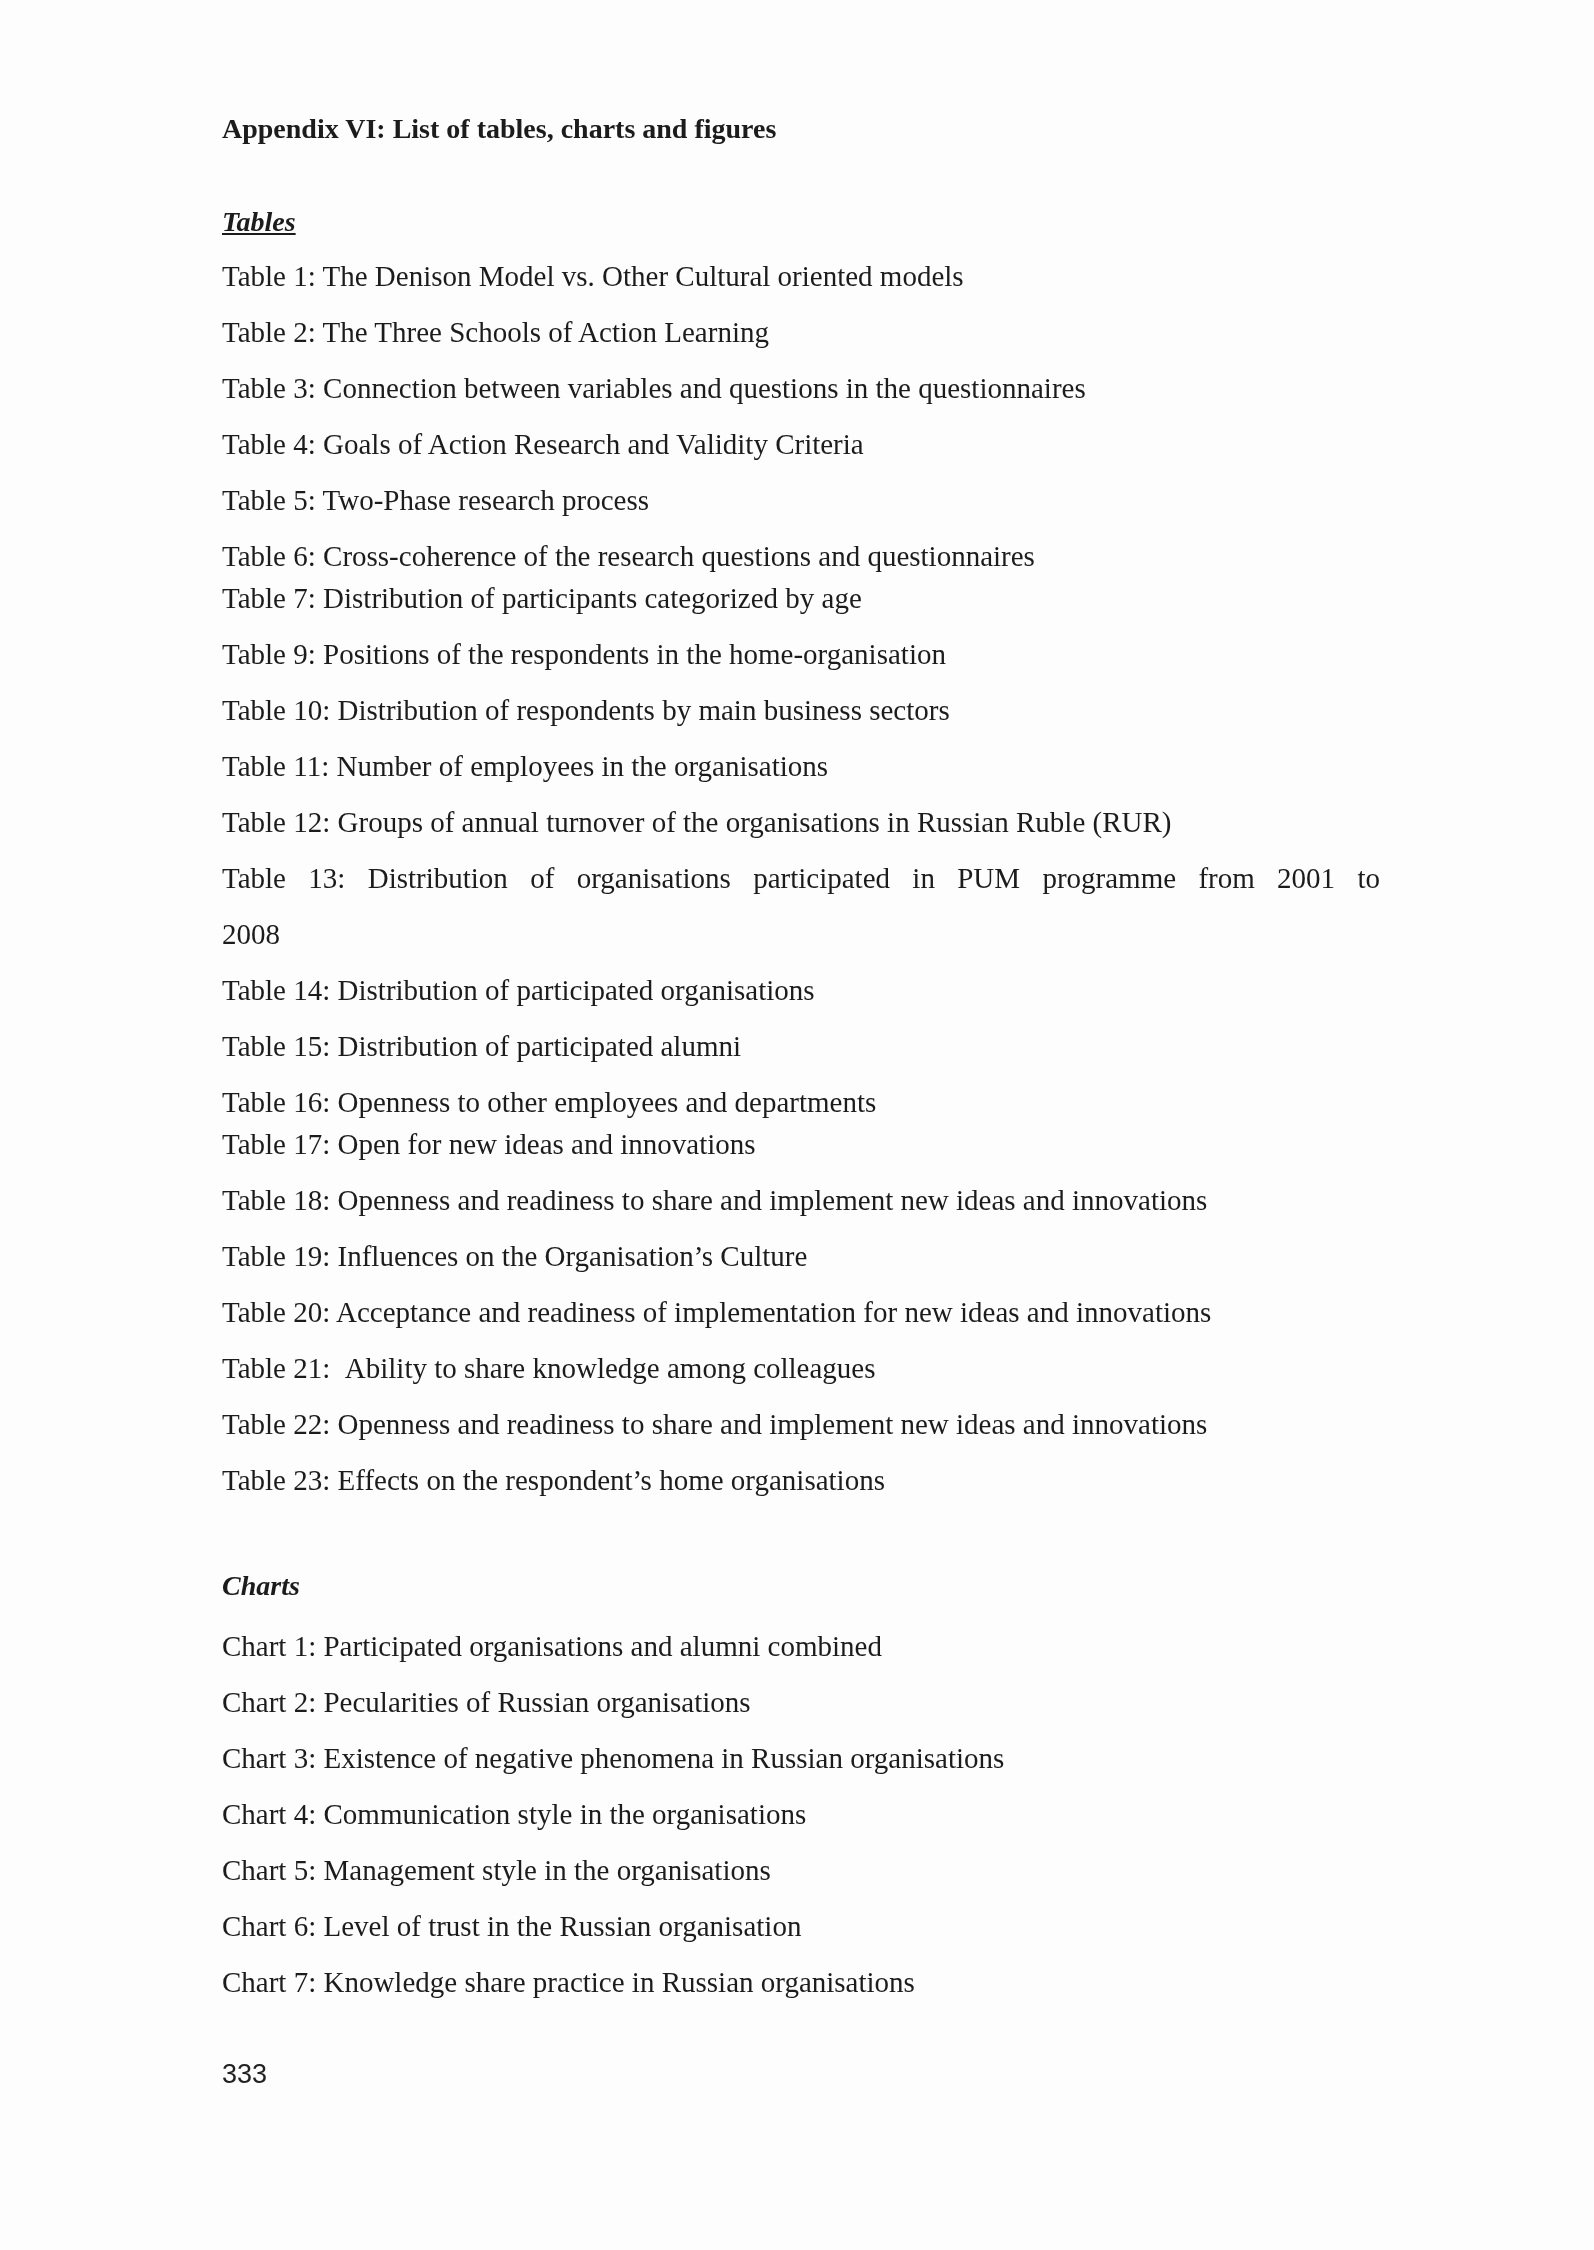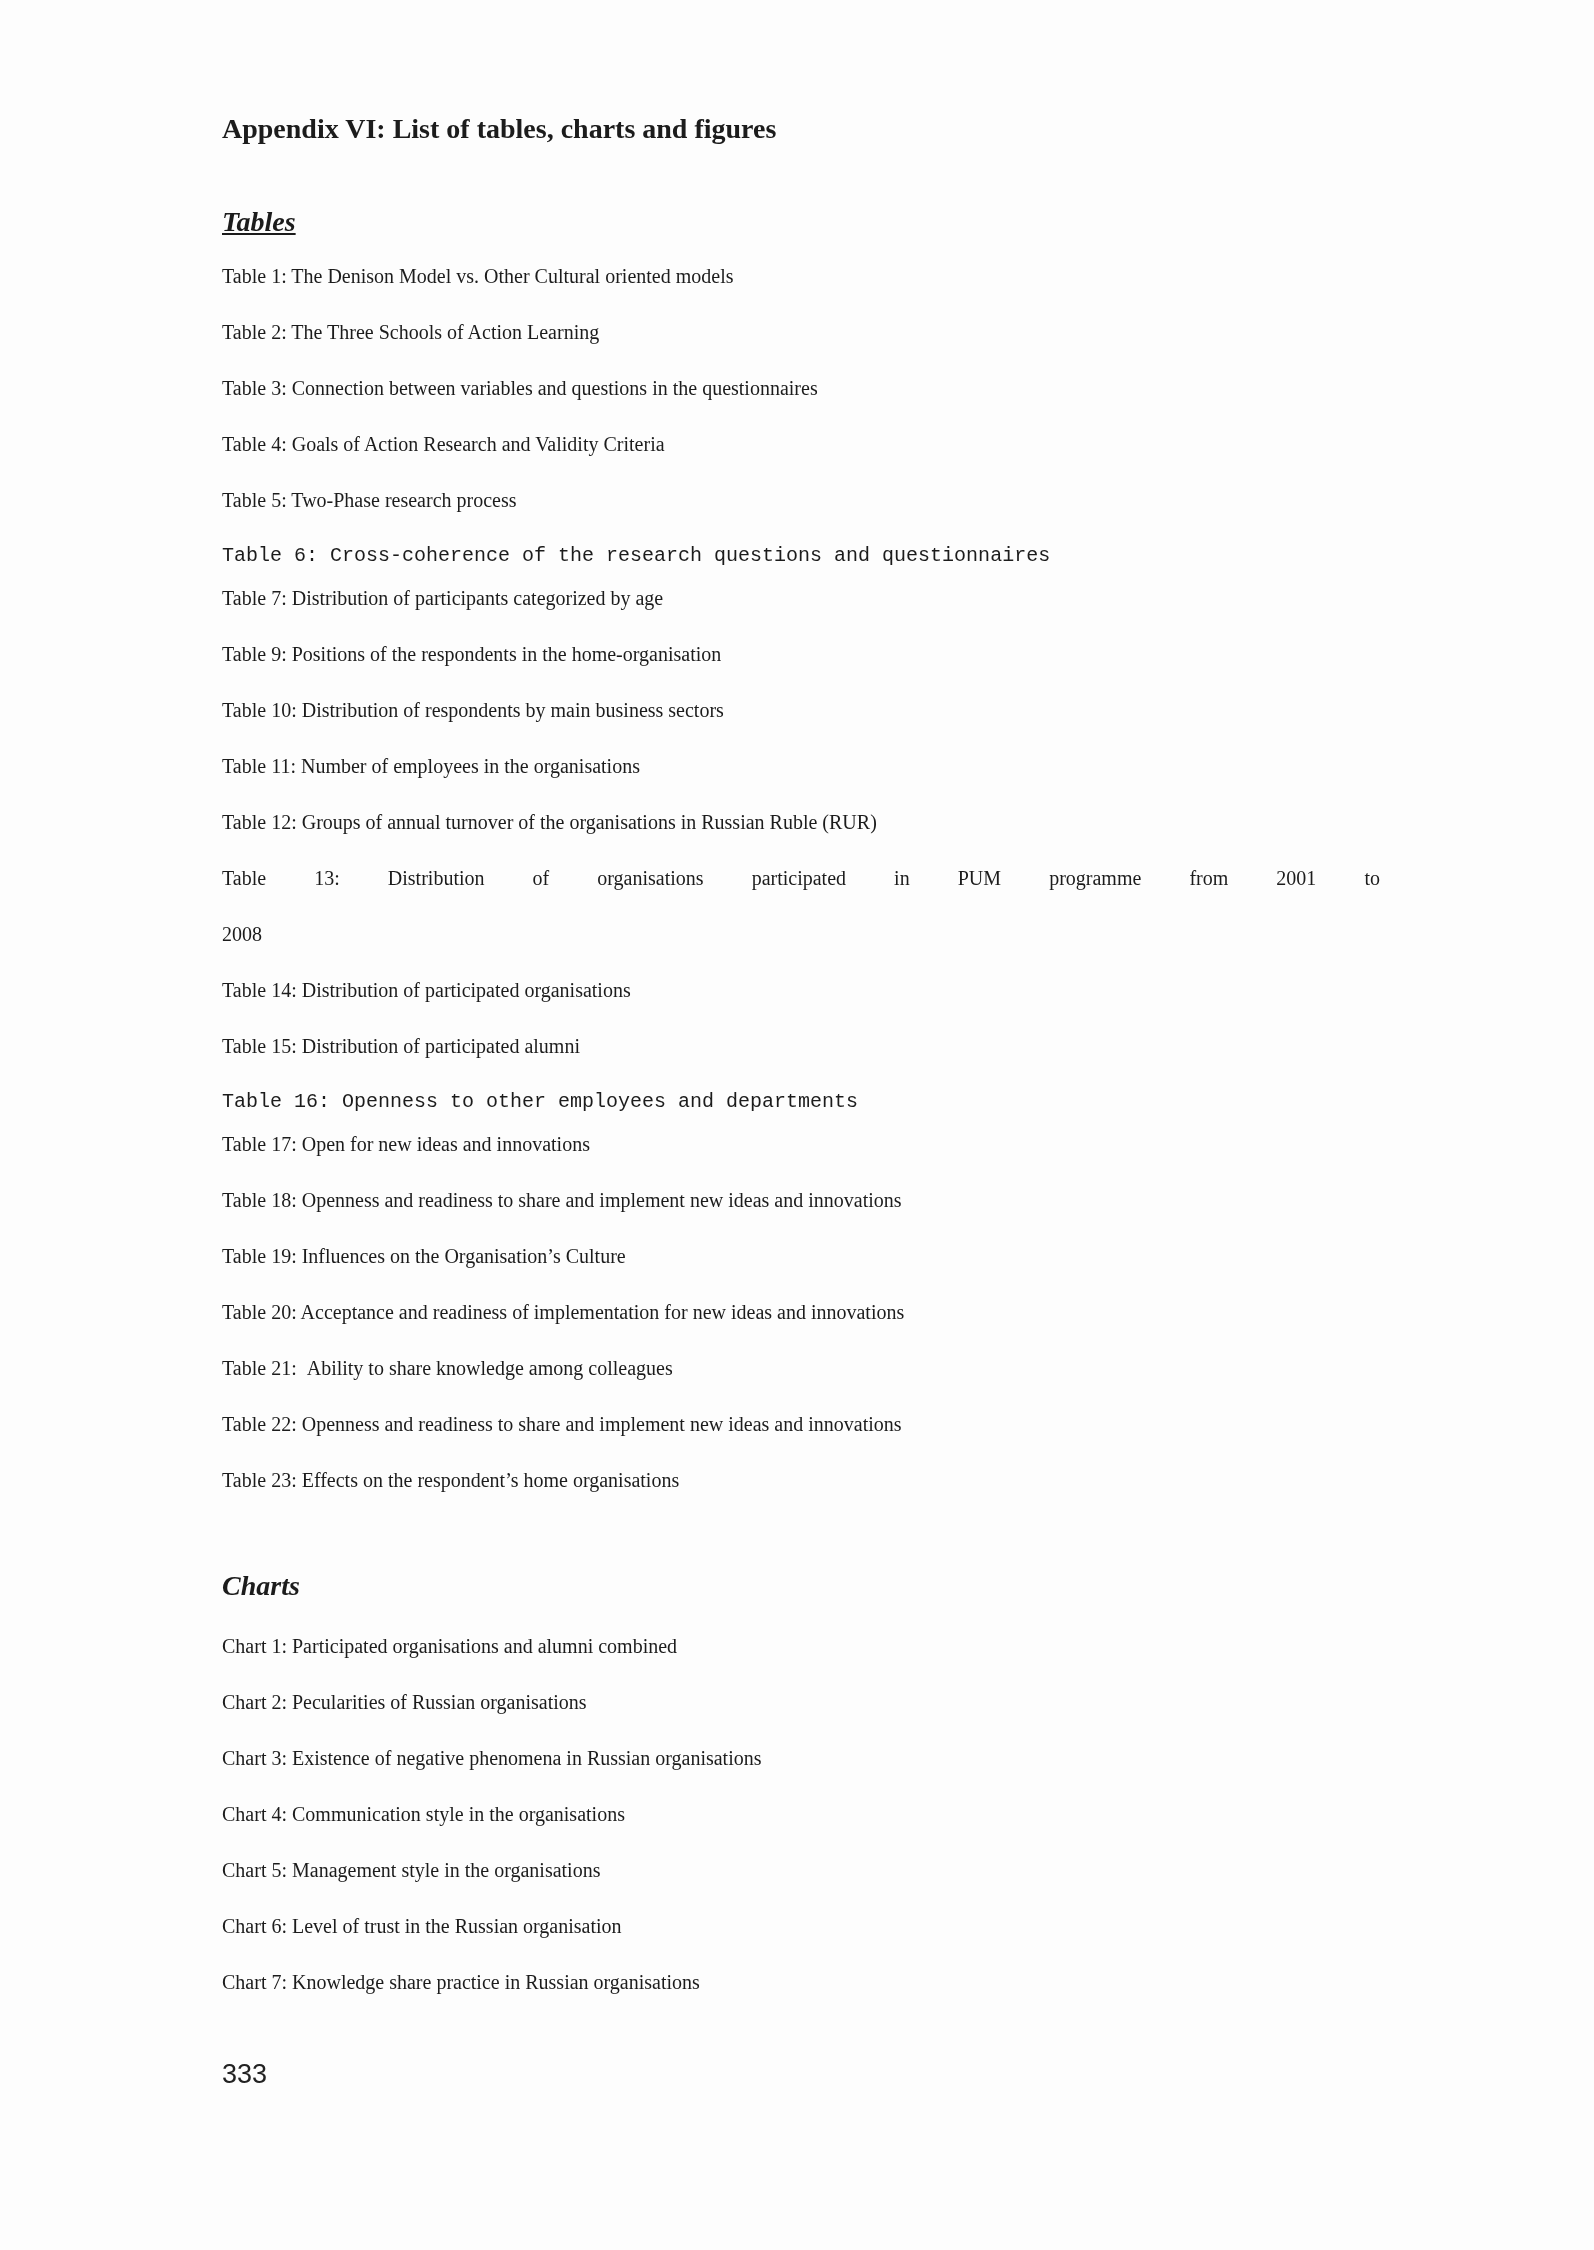--- a/index.html
+++ b/index.html
@@ -38,26 +38,25 @@
     margin-top: 51px;
     margin-bottom: 5px;
     text-decoration: underline;
   }
   .charts-heading {
     margin-top: 57px;
     margin-bottom: 11px;
     font-family: Liberation Serif, serif;
   }
   .entry {
-    font-size: 20px;
+    font-size: 29px;
     line-height: 56px;
   }
   .entry.tight {
     margin-bottom: -14px;
-    font-family: Liberation Mono, monospace;
   }
   .line-justified {
     text-align: justify;
     text-align-last: justify;
   }
   .page-number {
     margin-top: 47px;
     text-align: left;
     font-family: "Liberation Sans", "DejaVu Sans", sans-serif;
     font-size: 27px;

